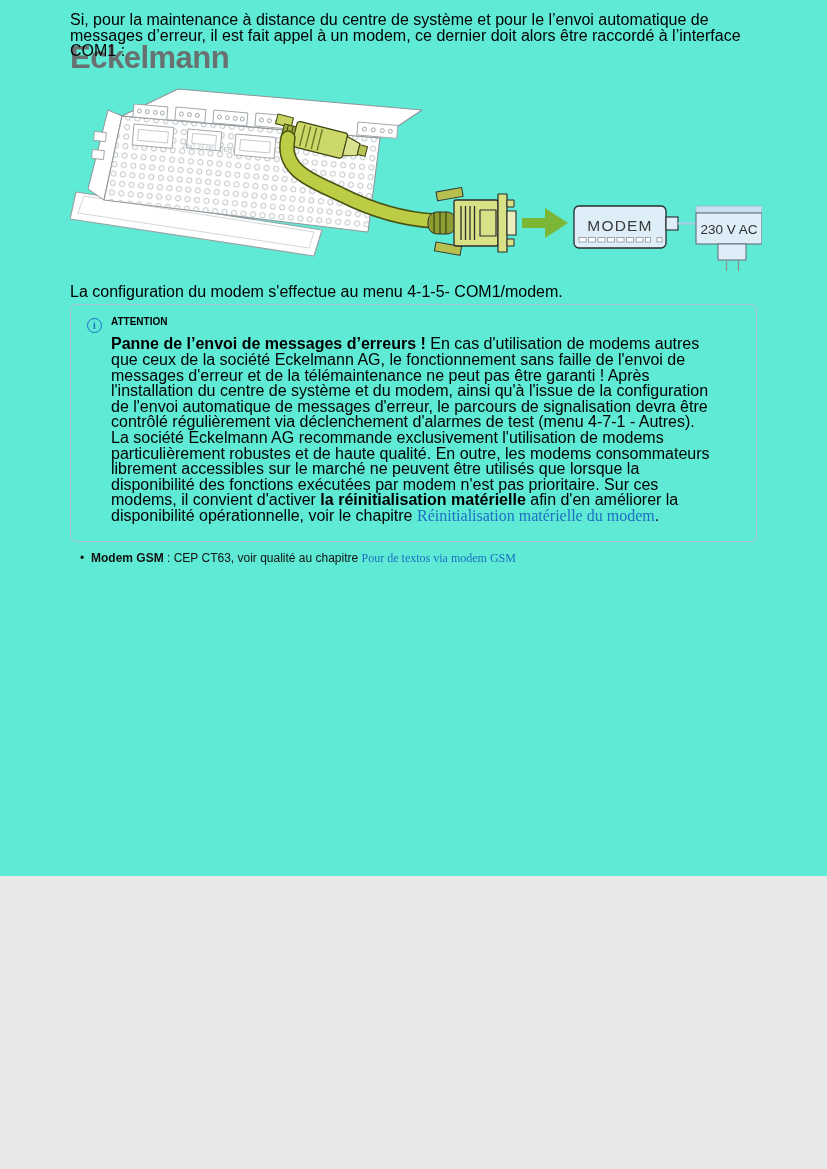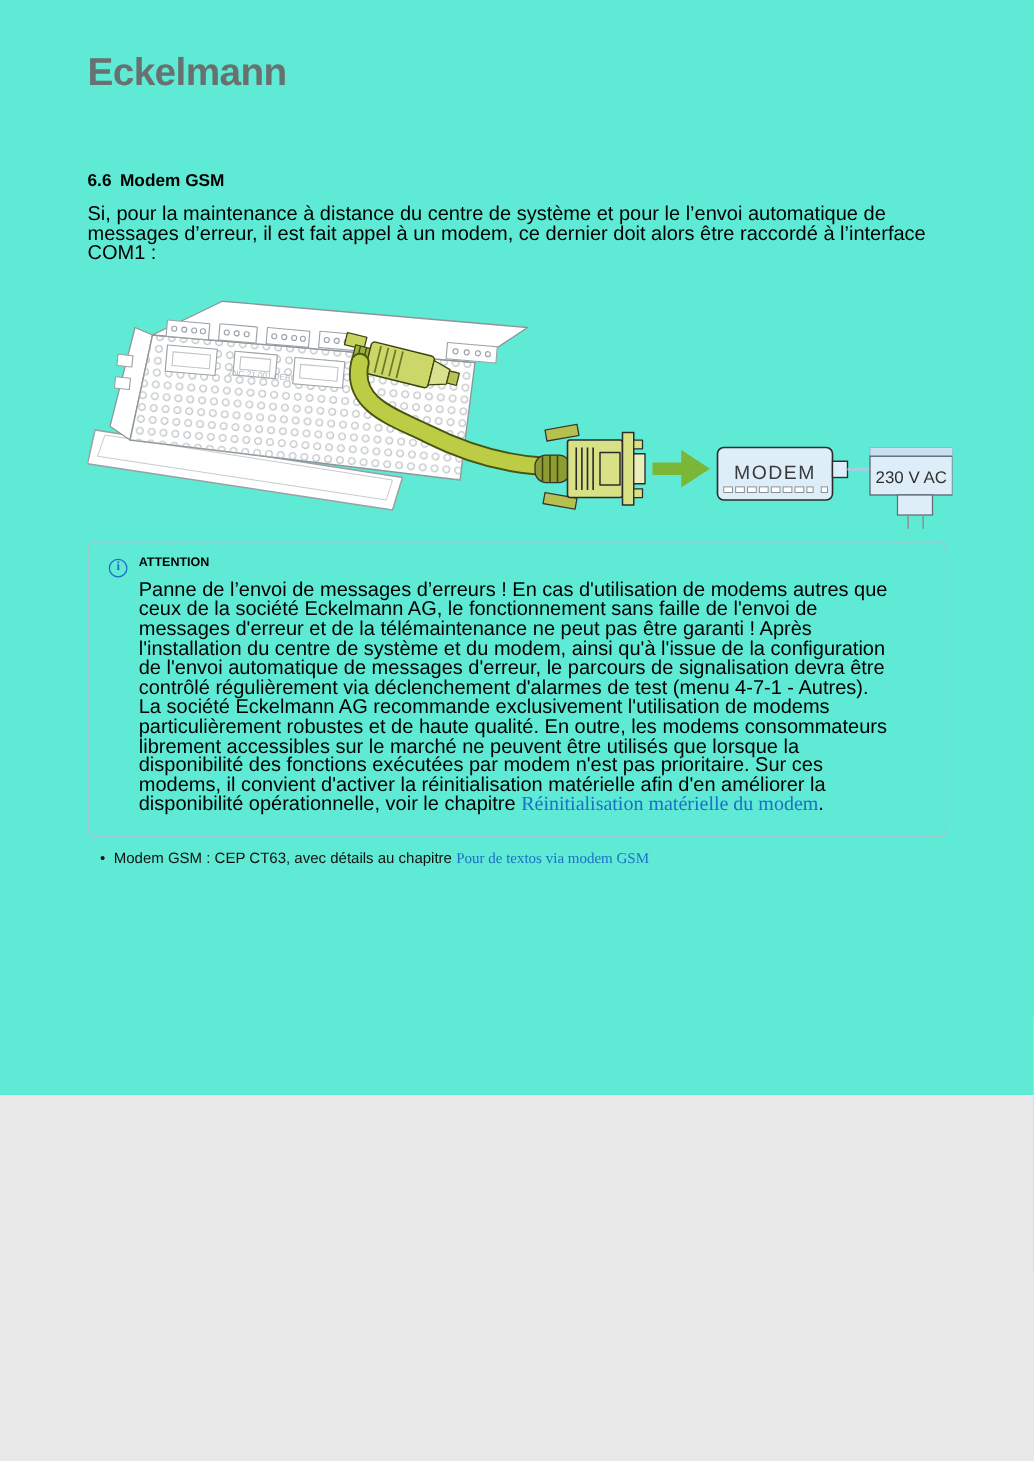--- a/index.html
+++ b/index.html
@@ -27,21 +27,21 @@
   }
   .attn-icon{
     position:absolute;left:16px;top:13px;width:13px;height:13px;
     border:1.4px solid #1d6fc4;border-radius:50%;
     display:flex;align-items:center;justify-content:center;
     font-family:"Liberation Serif",serif;font-size:10px;font-weight:bold;color:#1d6fc4;
     line-height:1;
   }
   .attn-title{font-size:10px;font-weight:bold;color:#000;}
   .attn-body{margin-top:9px;max-width:612px;}
-  .bold{font-weight:normal;}
+  .bold{font-weight:bold;}
   a.doclink{color:#1d6fc4;text-decoration:none;cursor:pointer;font-family:Liberation Serif, serif;}
   .outro{margin-top:14px;}
   .bullets{margin:9px 0 0 0;padding:0;list-style:none;}
   .bullets li{font-size:12px;line-height:15.6px;padding-left:21px;position:relative;}
   .bullets .marker{position:absolute;left:10px;top:0;}
   .footer{
     position:absolute;left:70px;right:70px;top:1112px;
     display:flex;font-size:11.5px;color:#000;
   }
   .footer .f-left{flex:1;text-align:left;}
@@ -51,21 +51,20 @@
 </style>
 </head>
 <body>
 
 <div class="page">
 
   <div class="logo">Eckelmann</div>
 
   <div class="main">
 
-    <h2 class="heading"><span class="h-num">6.6</span><span>Modem GSM</span></h2>
 
     <p class="intro">Si, pour la maintenance à distance du centre de système et pour le l’envoi automatique de messages d’erreur, il est fait appel à un modem, ce dernier doit alors être raccordé à l’interface COM1 :</p>
 
     <div class="figure">
       <svg width="692" height="196" viewBox="0 0 692 196">
         <defs>
           <pattern id="holes" width="9.5" height="9.5" patternUnits="userSpaceOnUse" patternTransform="rotate(5)">
             <circle cx="4" cy="4" r="2.6" fill="none" stroke="#b4babd" stroke-width="0.9"></circle>
           </pattern>
         </defs>
@@ -208,33 +207,34 @@
           <rect x="626" y="126" width="66" height="7" fill="#c9e0f1" stroke="#92b5cf" stroke-width="0.8"></rect>
           <rect x="626" y="133" width="66" height="31" fill="#ddeef9" stroke="#606d78" stroke-width="1.1"></rect>
           <text x="659" y="154" text-anchor="middle" font-size="13.5" fill="#2f2f2f">230 V AC</text>
           <rect x="648" y="164" width="28" height="16" fill="#ddeef9" stroke="#606d78" stroke-width="1"></rect>
           <line x1="656.5" y1="180" x2="656.5" y2="191" stroke="#8a8f93" stroke-width="1.2"></line>
           <line x1="668.5" y1="180" x2="668.5" y2="191" stroke="#8a8f93" stroke-width="1.2"></line>
         </g>
       </svg>
     </div>
 
+    <p class="config">La configuration du modem s'effectue au menu 4-1-5- COM1/modem.</p>
 
     <div class="attention">
       <span class="attn-icon">i</span>
       <div class="attn-title">ATTENTION</div>
       <div class="attn-body">
         <p><span class="bold">Panne de l’envoi de messages d’erreurs !</span><span> En cas d'utilisation de modems autres que ceux de la société Eckelmann AG, le fonctionnement sans faille de l'envoi de messages d'erreur et de la télémaintenance ne peut pas être garanti ! Après l'installation du centre de système et du modem, ainsi qu'à l'issue de la configuration de l'envoi automatique de messages d'erreur, le parcours de signalisation devra être contrôlé régulièrement via déclenchement d'alarmes de test (menu 4-7-1 - Autres).</span></p>
         <p><span>La société Eckelmann AG recommande exclusivement l'utilisation de modems particulièrement robustes et de haute qualité. En outre, les modems consommateurs librement accessibles sur le marché ne peuvent être utilisés que lorsque la disponibilité des fonctions exécutées par modem n'est pas prioritaire. Sur ces modems, il convient d'activer </span><span class="bold">la réinitialisation matérielle</span><span> afin d'en améliorer la disponibilité opérationnelle, voir le chapitre </span><a class="doclink">Réinitialisation matérielle du modem</a><span>.</span></p>
       </div>
     </div>
 
 
     <ul class="bullets">
-      <li><span class="marker">•</span><span class="bold">Modem GSM</span><span> : CEP CT63, avec détails au chapitre </span><a class="doclink">Pour de textos via modem GSM</a></li>
+      <li><span class="marker">•</span><span class="bold">Modem GSM</span><span> : CEP CT63, voir qualité au chapitre </span><a class="doclink">Pour de textos via modem GSM</a></li>
     </ul>
 
   </div>
 
   <div class="footer">
     <span class="f-left">Micrologiciel V7.16.x</span>
     <span class="f-center">16.09.2023</span>
     <span class="f-right">65/173</span>
   </div>
 

